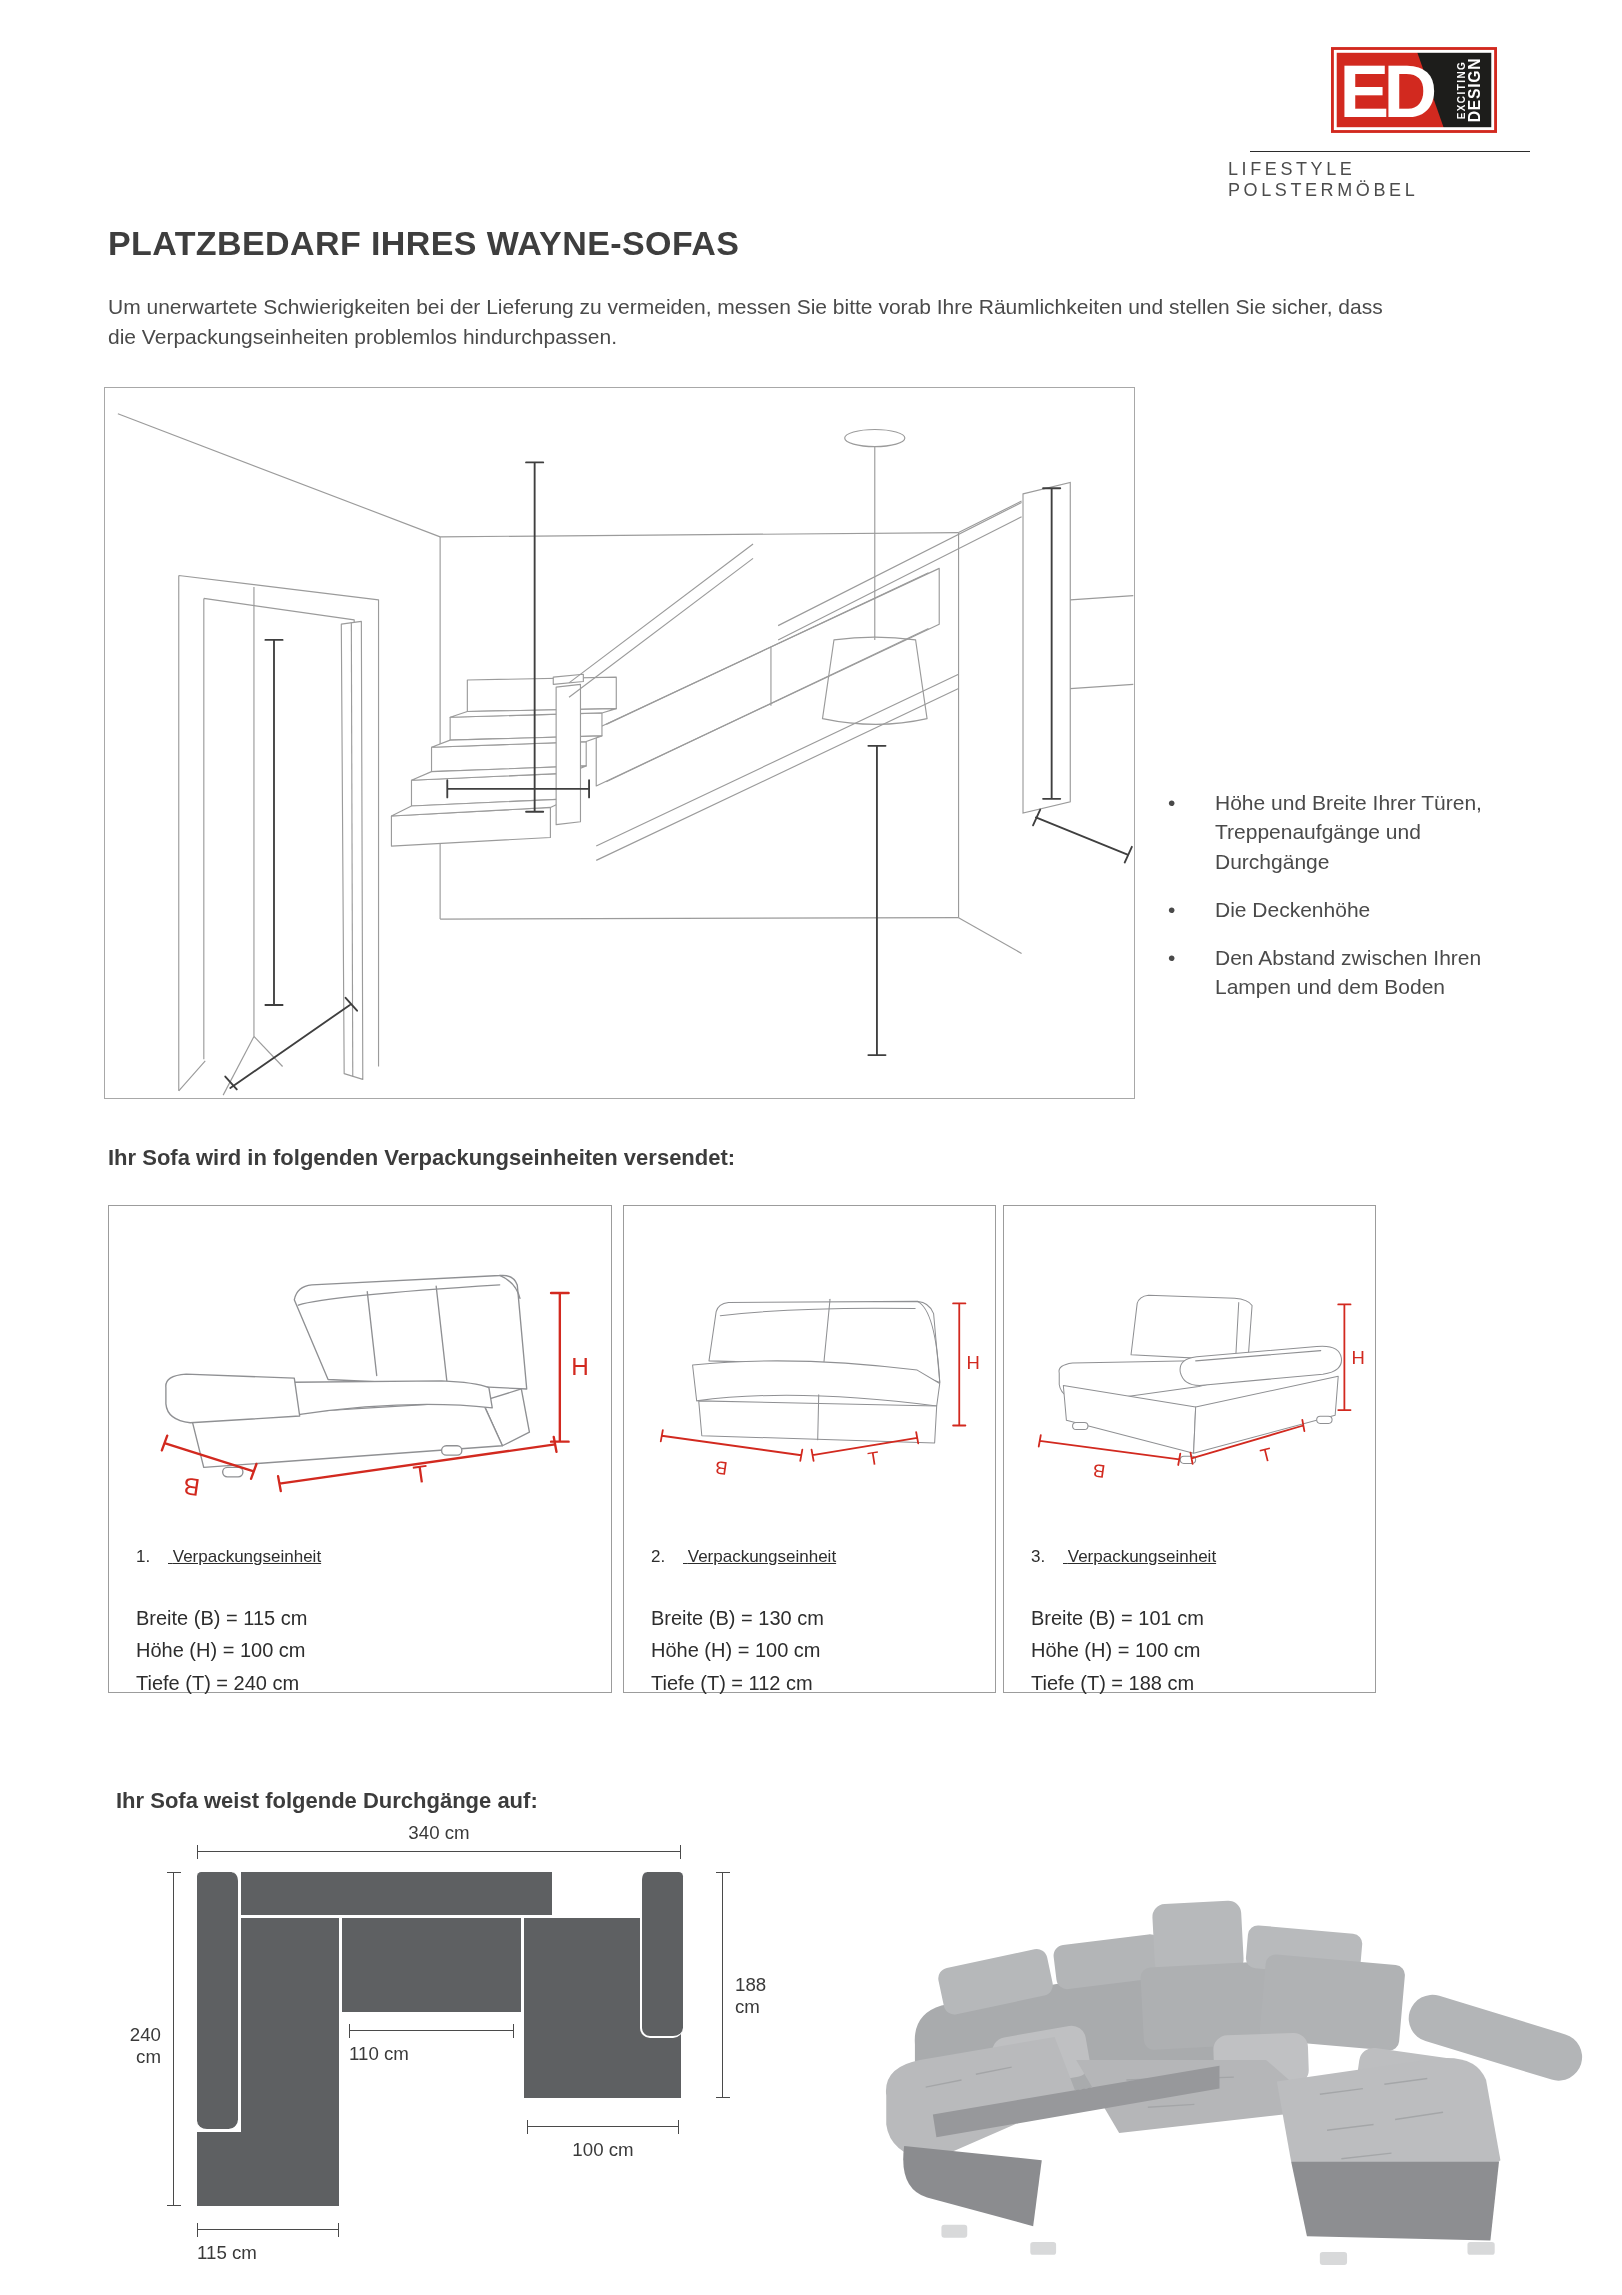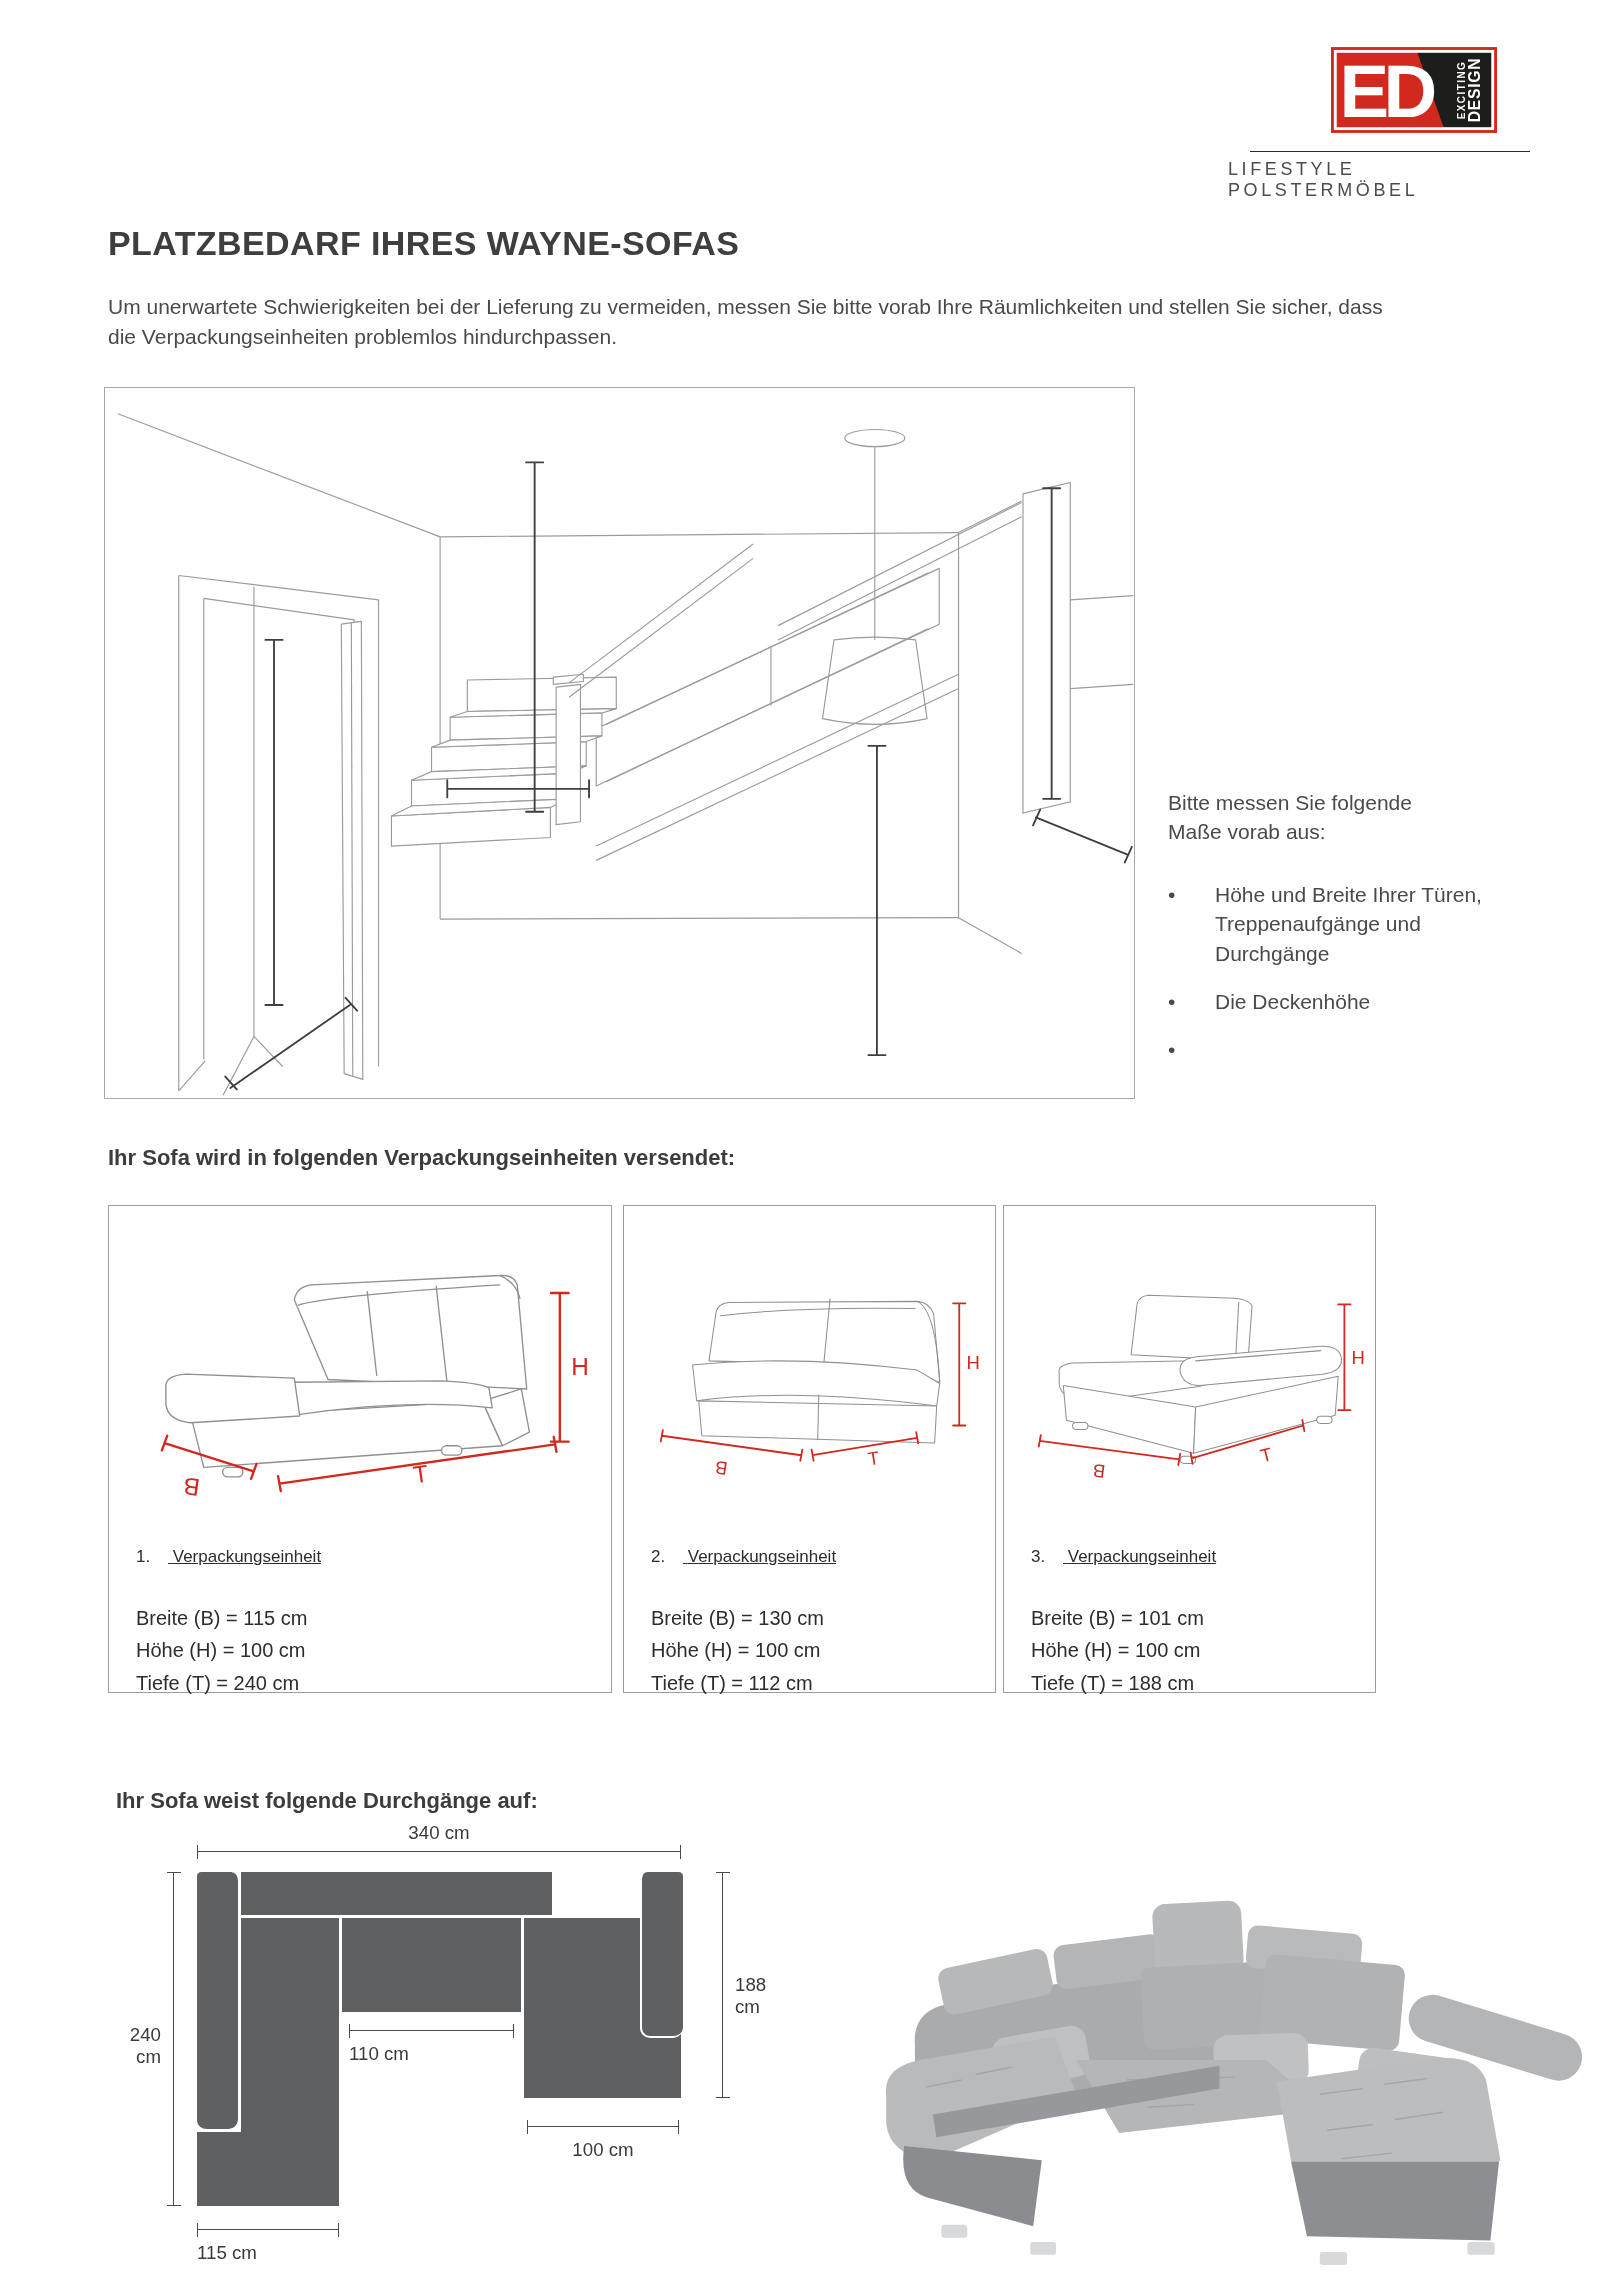--- a/index.html
+++ b/index.html
@@ -114,34 +114,31 @@
       <path d="M600,104 L600,592 M588,104 L612,104 M588,592 L612,592"></path>
       <path d="M478,560 L676,560 M478,548 L478,572 M676,548 L676,572"></path>
       <path d="M1078,500 L1078,932 M1066,500 L1090,500 M1066,932 L1090,932"></path>
       <path d="M1322,140 L1322,574 M1310,140 L1334,140 M1310,574 L1334,574"></path>
       <path d="M1300,600 L1428,652 M1306,589 L1296,611 M1434,641 L1424,663"></path>
     </g>
   </svg>
 </div>
 
 <div class="abs measure-note">
-  <div class="lead">
-    <div>Bitte messen Sie folgende</div>
-    <div>Maße vorab aus:</div>
-  </div>
   <div class="bullet-row">
     <span class="bullet-dot">•</span>
     <span>Höhe und Breite Ihrer Türen, Treppenaufgänge und Durchgänge</span>
   </div>
   <div class="bullet-row">
     <span class="bullet-dot">•</span>
     <span>Die Deckenhöhe</span>
   </div>
   <div class="bullet-row">
     <span class="bullet-dot">•</span>
+    <span>Den Abstand zwischen Ihren Lampen und dem Boden</span>
   </div>
 </div>
 
 <div class="abs pack-heading">Ihr Sofa wird in folgenden Verpackungseinheiten versendet:</div>
 
 <div class="abs unit-box" style="left:108px;width:504px;">
   <svg class="module" width="473" height="308" viewBox="0 0 700 440">
     <g stroke="#8f9093" stroke-width="2" fill="#ffffff" stroke-linejoin="round" stroke-linecap="round">
       <path d="M530,272 L588,254 L600,318 L560,338 Z"></path>
       <path d="M100,298 L530,272 L560,338 L118,370 Z"></path>

